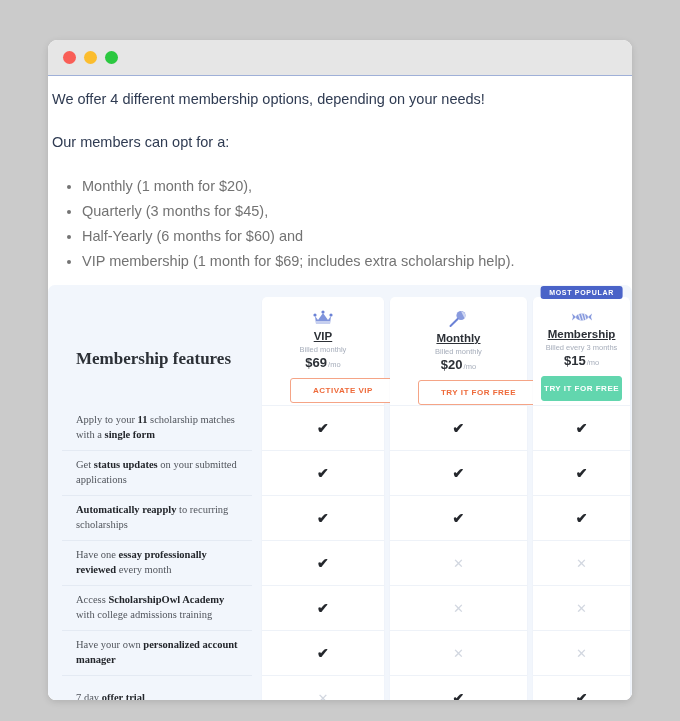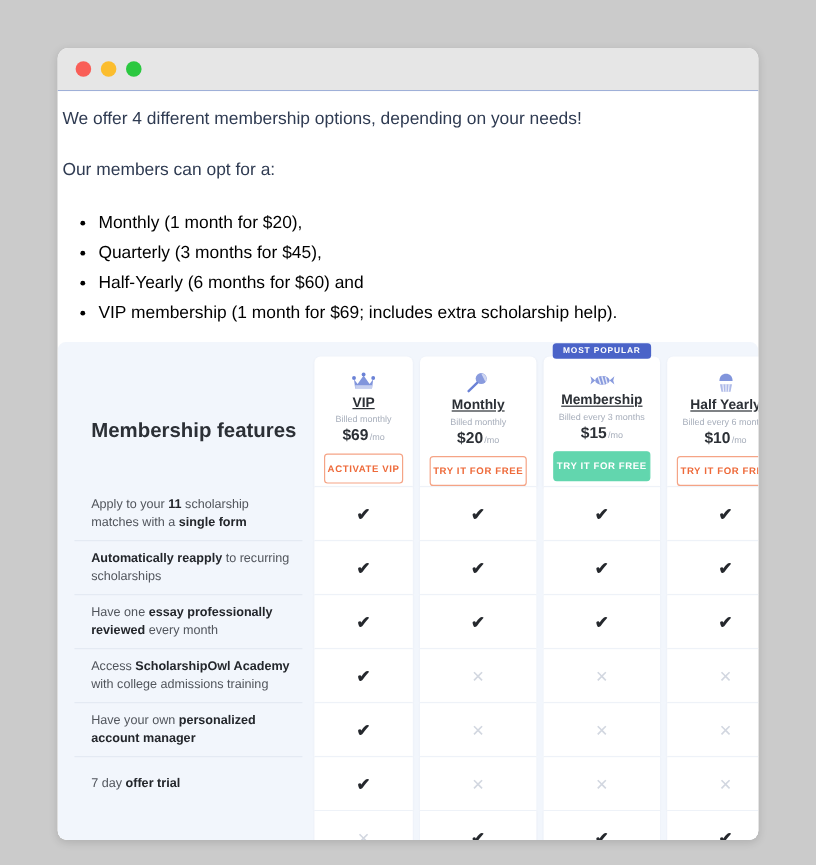--- a/index.html
+++ b/index.html
@@ -40,40 +40,41 @@
   .intro { padding: 13px 4px 0 4px; }
   .intro p {
     font-size: 14.5px;
     color: #2f3b52;
     line-height: 1.45;
     margin-bottom: 22px;
   }
   .intro ul { margin: 0 0 0 30px; }
   .intro li {
     font-size: 14.5px;
-    color: #000000;
+    color: #737373;
     line-height: 1.52;
     margin-bottom: 3px;
   }
 
   
   .pricing {
     margin-top: 13px;
     background: #f2f6fc;
     border-radius: 7px;
     padding: 12px 14px 14px 14px;
     display: flex;
     align-items: stretch;
   }
   .feature-col {
     width: 200px;
     flex: none;
     display: flex;
     flex-direction: column;
     padding-right: 10px;
+    font-family: Liberation Serif, serif;
   }
   .feature-title {
     font-size: 17px;
     font-weight: bold;
     color: #2c3036;
     line-height: 1.22;
     height: 108px;
     display: flex;
     align-items: center;
     padding-left: 14px;
@@ -132,21 +133,21 @@
     width: 100%;
     text-align: center;
     font-size: 8px;
     font-weight: bold;
     letter-spacing: 0.5px;
     padding: 7px 2px;
     border-radius: 3px;
     cursor: pointer;
     white-space: nowrap;
   }
-  .plan-btn.outline { border: 1px solid #f5a486; color: #ee6a3a; background: #fff; }
+  .plan-btn.outline { border: 1px solid #f5a486; color: #ee6a3a; background: #fff; margin-left: 40px; }
   .plan-btn.solid { background: #62d6ae; color: #fff; border: 1px solid #62d6ae; }
 
   .cell {
     background: #fff;
     height: 45px;
     display: flex;
     align-items: center;
     justify-content: center;
     border-top: 1px solid #eef2f8;
     box-shadow: 0 1px 2px rgba(40,60,100,0.04);
@@ -179,20 +180,23 @@
       </ul>
     </div>
 
     <div class="pricing">
 
       <div class="feature-col">
         <div class="feature-title">Membership features</div>
         <div id="feature-rows">
             <div class="feature-row">
               <span>Apply to your <b>11</b> scholarship matches with a <b>single form</b></span>
+            </div>
+            <div class="feature-row">
+              <span>Get <b>status updates</b> on your submitted applications</span>
             </div>
             <div class="feature-row">
               <span><b>Automatically reapply</b> to recurring scholarships</span>
             </div>
             <div class="feature-row">
               <span>Have one <b>essay professionally reviewed</b> every month</span>
             </div>
             <div class="feature-row">
               <span>Access <b>ScholarshipOwl Academy</b> with college admissions training</span>
             </div>

